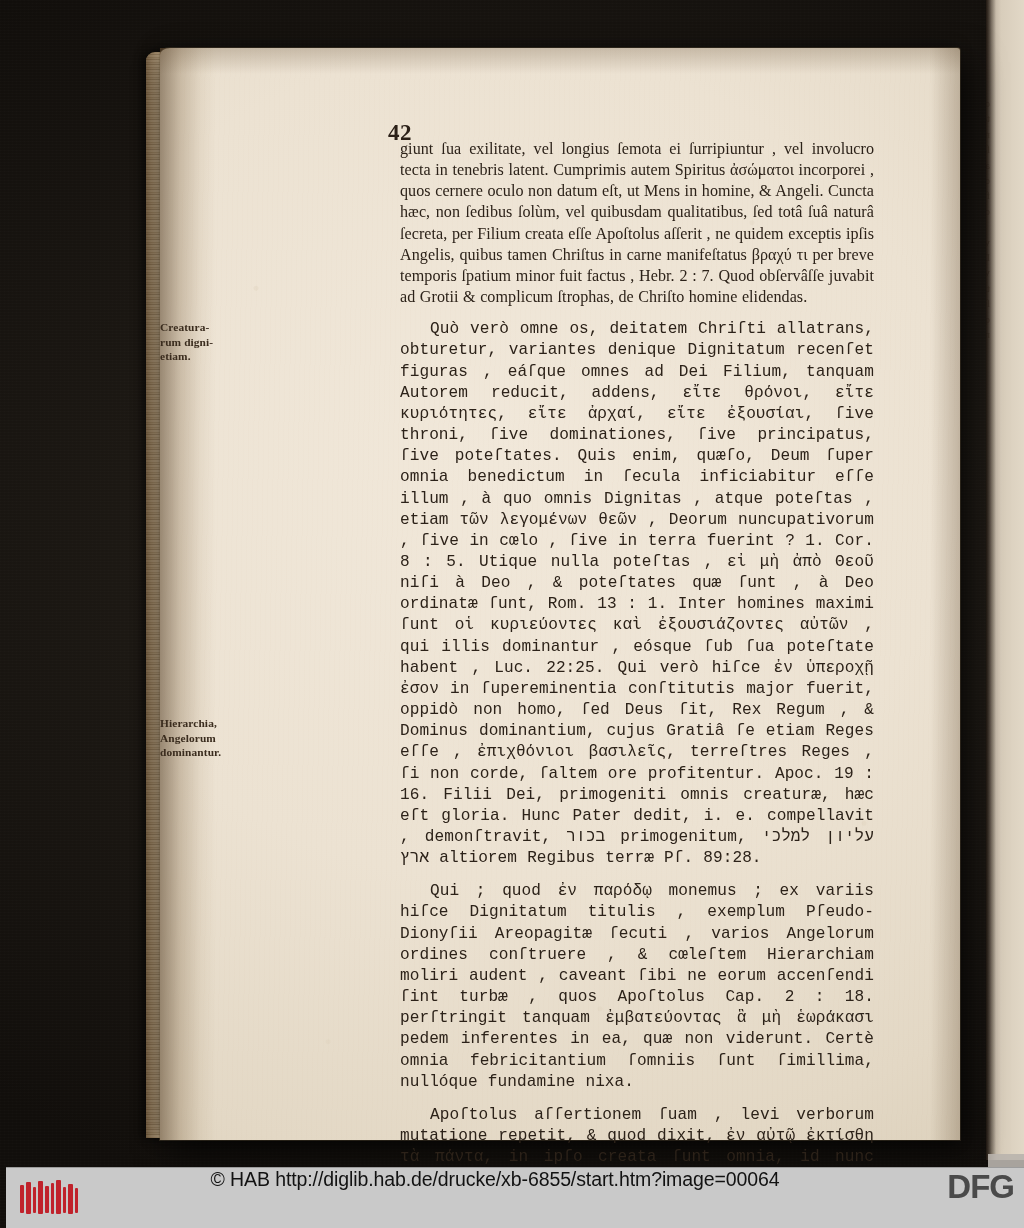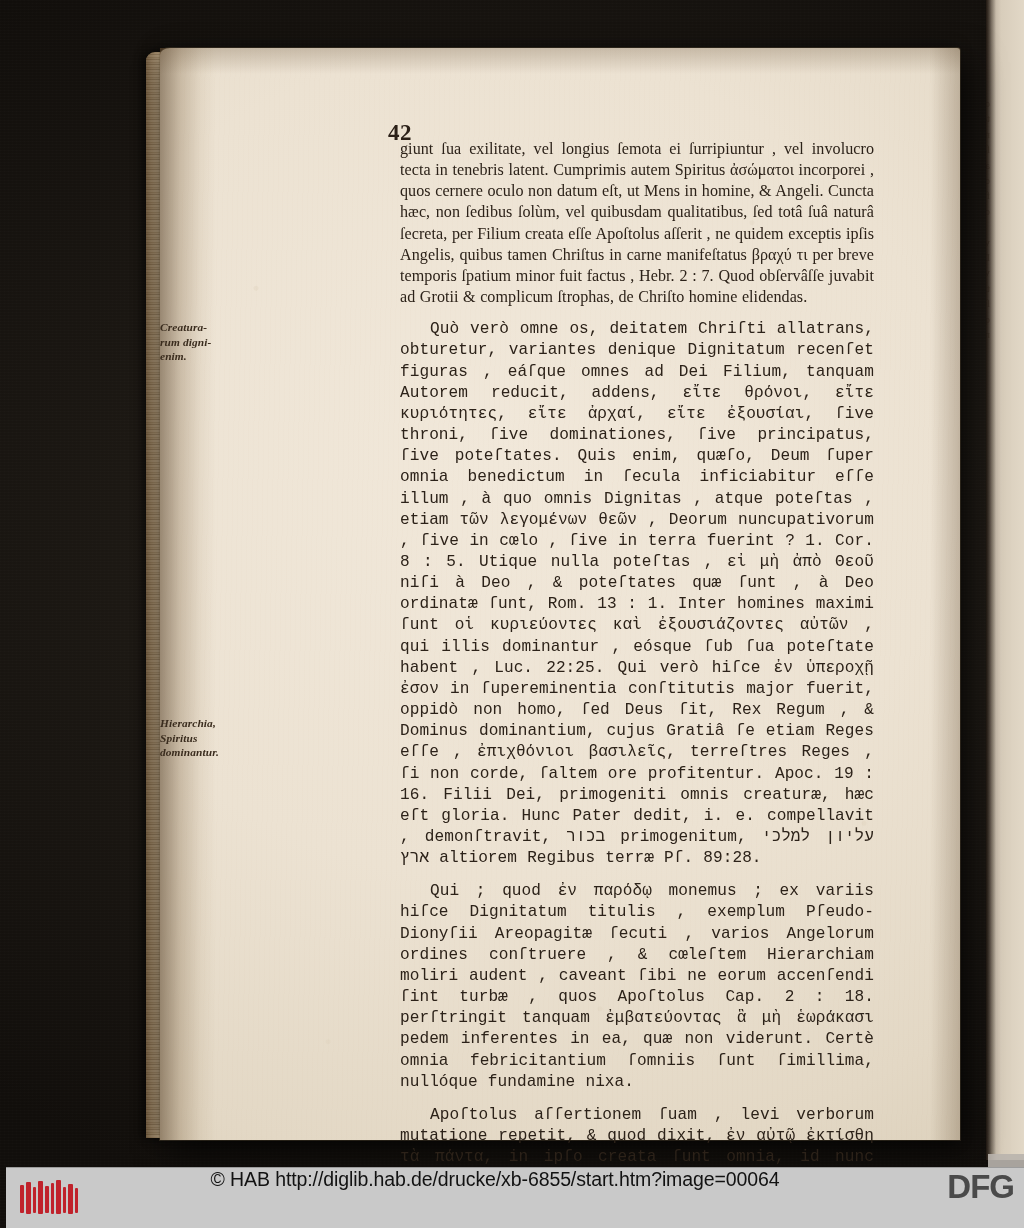--- a/index.html
+++ b/index.html
@@ -210,21 +210,20 @@
     padding-right: 2px;
     color: #33281d;
   }
 
   
   .marginal-note {
     position: absolute;
     left: 0;
     width: 96px;
     font-family: "Liberation Serif", serif;
-    font-style: italic;
     font-weight: bold;
     font-size: 11.4px;
     line-height: 14.6px;
     color: #3a2c1e;
     letter-spacing: .1px;
     text-align: left;
   }
   #marginal-note-1 { top: 272px; }
   #marginal-note-2 { top: 668px; }
 
@@ -310,25 +309,25 @@
 
   <div id="page-leaf">
     <div id="paper-grain"></div>
     <div id="gutter-shade"></div>
     <div id="foredge-shade"></div>
     <div id="topedge-shade"></div>
 
     <div class="marginal-note" id="marginal-note-1">
       <div>Creatura-</div>
       <div>rum digni-</div>
-      <div>enim.</div>
+      <div>etiam.</div>
     </div>
     <div class="marginal-note" id="marginal-note-2">
       <div>Hierarchia,</div>
-      <div>Spiritus</div>
+      <div>Angelorum</div>
       <div>dominantur.</div>
     </div>
 
     <div id="type-block">
 
       <div id="running-head">
         <div id="folio-number">42</div>
       </div>
 
       <p class="para">giunt ſua exilitate, vel longius ſemota ei ſurripiuntur , vel involucro tecta in tenebris latent.  Cumprimis autem Spiritus ἀσώματοι incorporei , quos cernere oculo non datum eſt, ut Mens in homine, &amp; Angeli.  Cuncta hæc, non ſedibus ſolùm, vel quibusdam qualitatibus, ſed totâ ſuâ naturâ ſecreta, per Filium creata eſſe Apoſtolus aſſerit , ne quidem exceptis ipſis Angelis, quibus tamen Chriſtus in carne manifeſtatus βραχύ τι per breve temporis ſpatium minor fuit factus , Hebr. 2 : 7.  Quod obſervâſſe juvabit ad Grotii &amp; complicum ſtrophas, de Chriſto homine elidendas.</p>

